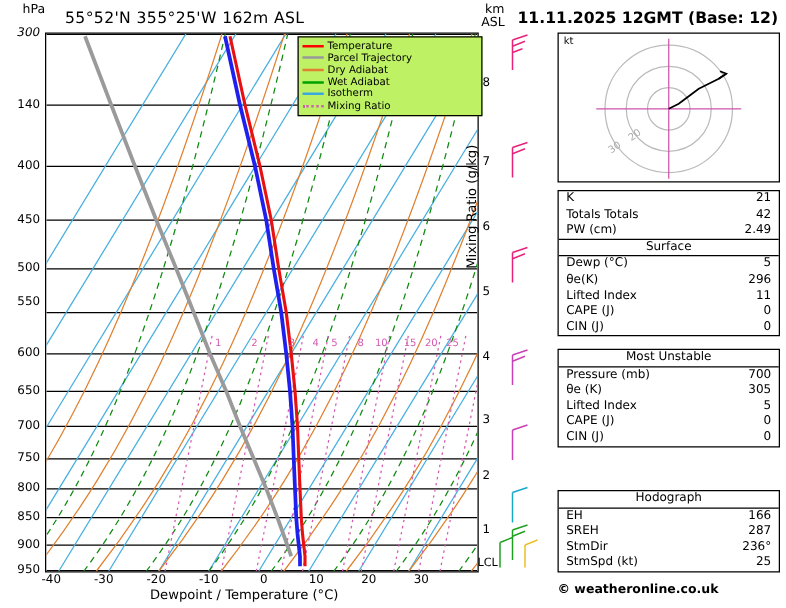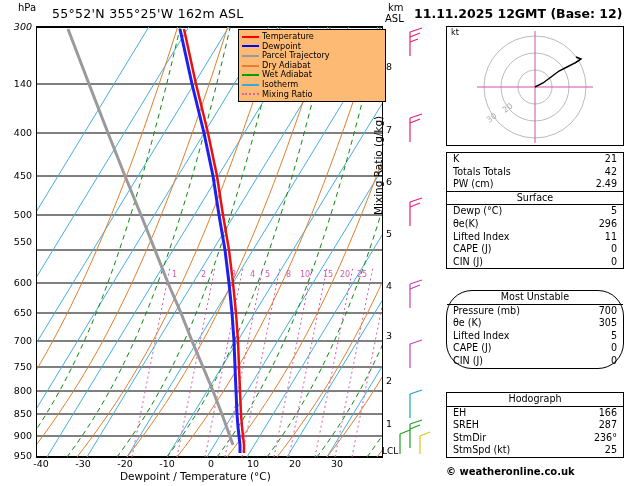--- a/index.html
+++ b/index.html
@@ -11,35 +11,35 @@
   #km-label{left:388px;top:2px;font-size:10px;color:#000;}
   #asl-label{left:385px;top:13px;font-size:10px;color:#000;}
   #date-title{left:414px;top:6px;font-size:12.5px;font-weight:bold;color:#000;}
   
   #plot{left:36px;top:26px;width:345px;height:430px;border:1px solid #000;background:#fff;overflow:hidden;}
   #plot svg{display:block;}
   .ytick{font-size:9.5px;color:#000;text-align:right;width:30px;}
   .xtick{font-size:9.5px;color:#000;text-align:center;width:34px;}
   #xaxis-label{left:120px;top:470px;font-size:10.5px;color:#000;}
   
-  #legend{left:238px;top:29px;width:140px;background:#fdba74;border:1px solid #000;padding:2px 3px;font-size:8.2px;line-height:9.6px;}
+  #legend{left:238px;top:29px;width:140px;background:#bef264;border:1px solid #000;padding:2px 3px;font-size:8.2px;line-height:9.6px;}
   #legend div{display:flex;align-items:center;gap:3px;height:9.6px;}
   #legend i{display:inline-block;width:17px;height:0;border-top-width:2px;border-top-style:solid;}
   
   .kmtick{font-size:9.5px;color:#000;}
   
   #mix-label{left:372px;top:215px;font-size:10.5px;color:#000;transform:rotate(-90deg);transform-origin:left top;white-space:nowrap;}
   #lcl-label{left:382px;top:446px;font-size:9px;color:#000;}
   
   #hodo{left:446px;top:26px;width:176px;height:118px;border:1px solid #000;background:#fff;}
   #kt-label{left:451px;top:28px;font-size:8px;color:#000;}
   
   .tbl{border:1px solid #000;background:#fff;font-size:9.6px;color:#000;}
   #tbl1{left:446px;top:152px;width:176px;}
-  #tbl2{left:446px;top:290px;width:176px;border-radius:26px;}
+  #tbl2{left:446px;top:279px;width:176px;}
   #tbl3{left:446px;top:392px;width:176px;}
   .trow{display:flex;justify-content:space-between;padding:0 6px;height:12.6px;line-height:12.6px;}
   .trow .k{white-space:nowrap;}
   .trow .v{white-space:nowrap;}
   .thead{text-align:center;font-size:9.6px;height:12.6px;line-height:12.6px;border-top:1px solid #000;border-bottom:1px solid #000;}
   .thead.first{border-top:none;}
   #credit{left:446px;top:466px;font-size:10px;font-weight:bold;color:#000;}
 </style>
 </head>
 <body>
@@ -128,24 +128,20 @@
     <polyline fill="none" stroke="#e81010" stroke-width="2.5" points="207,426 207,418 205,400 204,387 203,364 202,340 201,314 199,286 196,256 192,223 186,188 180,149 171,106 159,57 147,2"></polyline>
   </svg>
 </div>
 
 <div class="abs" id="legend">
   <div>
       <i style="border-top-color:#ff0000"></i>
       <span>Temperature</span>
     </div>
   <div>
-      <i style="border-top-color:#0000ff"></i>
-      <span>Dewpoint</span>
-    </div>
-  <div>
       <i style="border-top-color:#999999"></i>
       <span>Parcel Trajectory</span>
     </div>
   <div>
       <i style="border-top-color:#e08030"></i>
       <span>Dry Adiabat</span>
     </div>
   <div>
       <i style="border-top-color:#00a000"></i>
       <span>Wet Adiabat</span>

